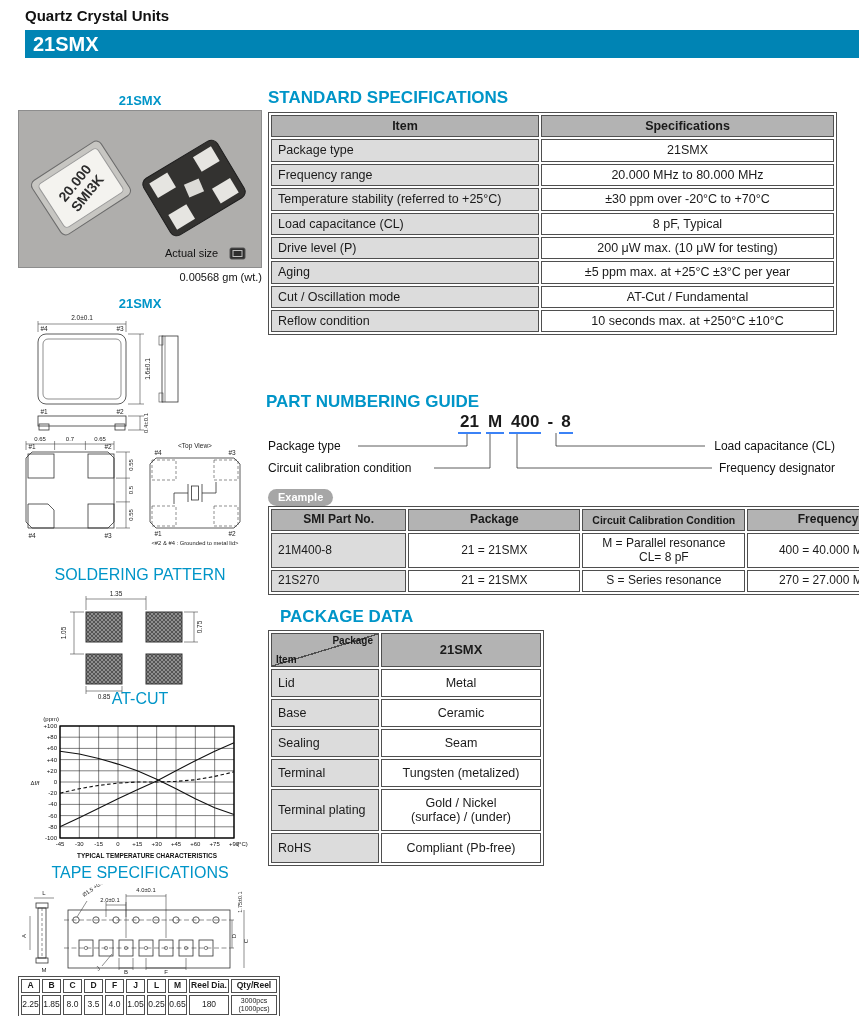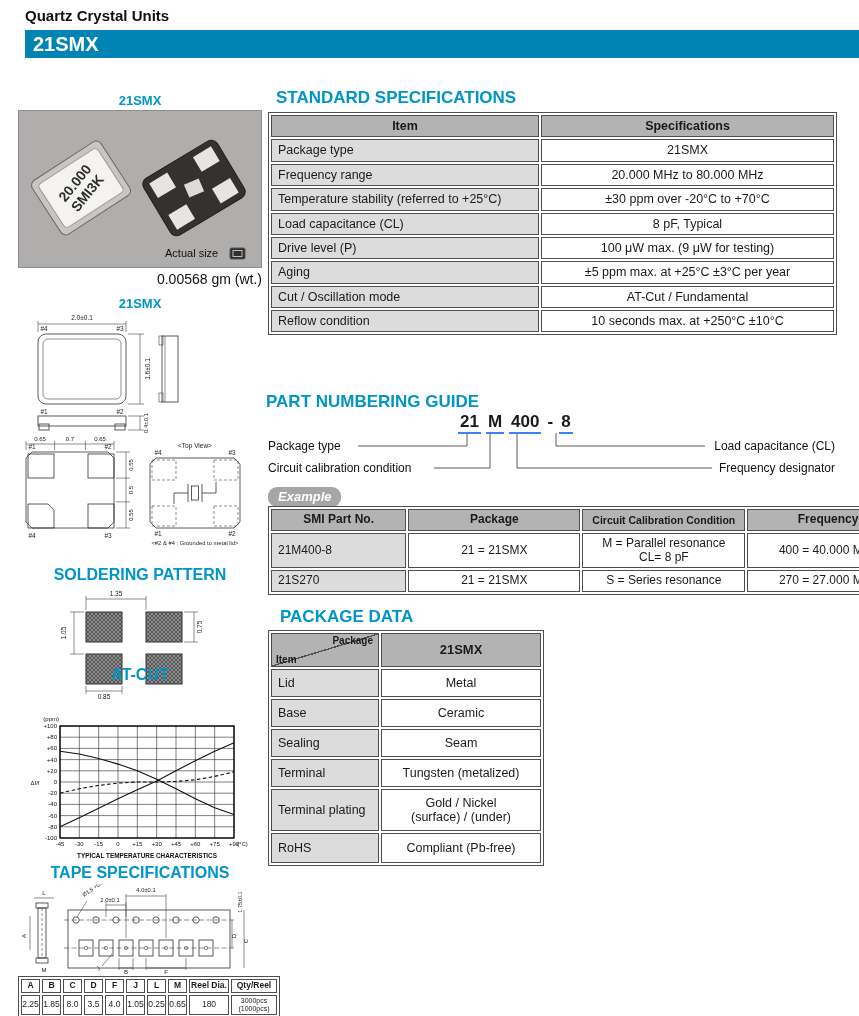--- a/index.html
+++ b/index.html
@@ -3,21 +3,21 @@
 <meta charset="utf-8">
 <style>
   html,body{margin:0;padding:0;background:#fff;}
   body{width:859px;height:1016px;position:relative;overflow:hidden;
        font-family:"Liberation Sans",sans-serif;color:#1a1a1a;}
   .abs{position:absolute;}
   .kicker{left:25px;top:7px;font-size:15px;font-weight:bold;color:#111;}
   .model-bar{left:25px;top:30px;right:0;height:28px;background:#0084b4;color:#fff;
              font-size:20px;font-weight:bold;line-height:28px;padding-left:8px;}
   .sec-h{color:#0095c8;font-weight:bold;font-size:17px;}
-  .sec-h-sm{color:#0095c8;font-weight:bold;font-size:16px;text-align:center;}
+  .sec-h-sm{color:#0095c8;font-weight:normal;font-size:16px;text-align:center;}
   .sub-h{color:#0095c8;font-weight:bold;font-size:13px;text-align:center;}
   table.ds{border-collapse:separate;border-spacing:2px;border:1px solid #4f4f4f;
            background:#fff;table-layout:fixed;}
   table.ds th,table.ds td{border:1px solid #4f4f4f;line-height:1.15;overflow:hidden;}
   .hgray{background:#b3b3b3;font-weight:bold;text-align:center;padding:3px 2px;}
   td.item{background:#dcdcdc;text-align:left;padding:3px 6px;}
   td.val{background:#fff;text-align:center;padding:3px 3px;}
   .preline{white-space:pre-line;}
   .spec-table{font-size:12.5px;width:567px;}
   .ex-table{font-size:12px;width:644px;}
@@ -28,23 +28,23 @@
   .tape-table td{text-align:center;padding:1px 0;}
   .qty-cell{font-size:7px;line-height:1.05;}
   .diag-cell{position:relative;background:#b3b3b3;
      background-image:linear-gradient(to bottom right,rgba(0,0,0,0) calc(50% - 0.7px),#4f4f4f calc(50% - 0.7px),#4f4f4f calc(50% + 0.7px),rgba(0,0,0,0) calc(50% + 0.7px));}
   .diag-top{position:absolute;top:1px;right:5px;font-size:10px;font-weight:bold;}
   .diag-bottom{position:absolute;bottom:1px;left:4px;font-size:10px;font-weight:bold;}
   .png-code{position:absolute;left:190px;top:0;font-size:17px;font-weight:bold;color:#1a1a1a;white-space:nowrap;}
   .png-code .seg{display:inline-block;border-bottom:2px solid #3b82f6;padding:0 2px;margin-right:5px;}
   .png-code .dash{display:inline-block;padding:0 1px;margin-right:5px;}
   .png-label{position:absolute;font-size:12px;color:#111;white-space:nowrap;}
-  .badge{display:inline-block;background:#a6a6a6;color:#fff;font-weight:bold;font-size:13px;
-         padding:2px 10px 3px;border-radius:9px;font-style:italic;}
-  .weight{font-size:14px;text-align:right;color:#111;}
+  .badge{display:inline-block;background:#a6a6a6;color:#fff;font-weight:bold;font-size:11px;
+         padding:2px 10px 3px;border-radius:9px;}
+  .weight{font-size:11px;text-align:right;color:#111;}
   svg text{font-family:"Liberation Sans",sans-serif;}
   .ln{stroke:#333;stroke-width:0.8;fill:none;}
   .thin{stroke:#444;stroke-width:0.6;fill:none;}
   .dim{font-size:6.5px;fill:#222;}
 </style>
 </head>
 <body>
 
 <div class="abs kicker">Quartz Crystal Units</div>
 <div class="abs model-bar">
@@ -184,21 +184,21 @@
   <line x1="28" y1="24" x2="14" y2="24" class="thin"></line>
     <line x1="28" y1="66" x2="14" y2="66" class="thin"></line>
   <line x1="18" y1="24" x2="18" y2="66" class="thin"></line>
   <text x="10" y="45" class="dim" text-anchor="middle" transform="rotate(-90 10 45)">1.05</text>
   <line x1="30" y1="98" x2="30" y2="106" class="thin"></line>
     <line x1="66" y1="98" x2="66" y2="106" class="thin"></line>
   <line x1="30" y1="103" x2="66" y2="103" class="thin"></line>
   <text x="48" y="111" class="dim" text-anchor="middle">0.85</text>
 </svg>
 
-<div class="abs sec-h-sm" style="left:18px;top:666px;width:244px;">AT-CUT</div>
+<div class="abs sec-h-sm" style="left:18px;top:690px;width:244px;">AT-CUT</div>
 
 <svg class="abs" id="atcut-svg" style="left:22px;top:712px;" width="230" height="150" viewBox="0 0 230 150">
   <g id="atcut-plot">
       <line x1="38" y1="14" x2="38" y2="126" stroke="#2a2a2a" stroke-width="0.6"></line>
       <text x="38" y="133.5" font-size="6" text-anchor="middle" fill="#111">-45</text>
       <line x1="57.33333333333333" y1="14" x2="57.33333333333333" y2="126" stroke="#2a2a2a" stroke-width="0.6"></line>
       <text x="57.33333333333333" y="133.5" font-size="6" text-anchor="middle" fill="#111">-30</text>
       <line x1="76.66666666666666" y1="14" x2="76.66666666666666" y2="126" stroke="#2a2a2a" stroke-width="0.6"></line>
       <text x="76.66666666666666" y="133.5" font-size="6" text-anchor="middle" fill="#111">-15</text>
       <line x1="96" y1="14" x2="96" y2="126" stroke="#2a2a2a" stroke-width="0.6"></line>
@@ -354,21 +354,21 @@
     <td>1.05</td>
     <td>0.25</td>
     <td>0.65</td>
     <td>180</td>
     <td class="qty-cell preline">3000pcs
 (1000pcs)</td>
   </tr>
 </tbody>
   </table>
 
-<div class="abs sec-h" style="left:276px;top:88px;">STANDARD SPECIFICATIONS</div>
+<div class="abs sec-h" style="left:268px;top:88px;">STANDARD SPECIFICATIONS</div>
 
 <table class="ds spec-table abs" style="left:268px;top:112px;">
   <colgroup>
       <col style="width:268px">
       <col style="width:293px">
     </colgroup>
   <tbody>
       <tr>
     <th class="hgray">Item</th>
     <th class="hgray">Specifications</th>
@@ -384,21 +384,21 @@
   <tr>
         <td class="item">Temperature stability (referred to +25°C)</td>
         <td class="val">±30 ppm over -20°C to +70°C</td>
       </tr>
   <tr>
         <td class="item">Load capacitance (CL)</td>
         <td class="val">8 pF, Typical</td>
       </tr>
   <tr>
         <td class="item">Drive level (P)</td>
-        <td class="val">100 μW max. (9 μW for testing)</td>
+        <td class="val">200 μW max. (10 μW for testing)</td>
       </tr>
   <tr>
         <td class="item">Aging</td>
         <td class="val">±5 ppm max. at +25°C ±3°C per year</td>
       </tr>
   <tr>
         <td class="item">Cut / Oscillation mode</td>
         <td class="val">AT-Cut / Fundamental</td>
       </tr>
   <tr>

